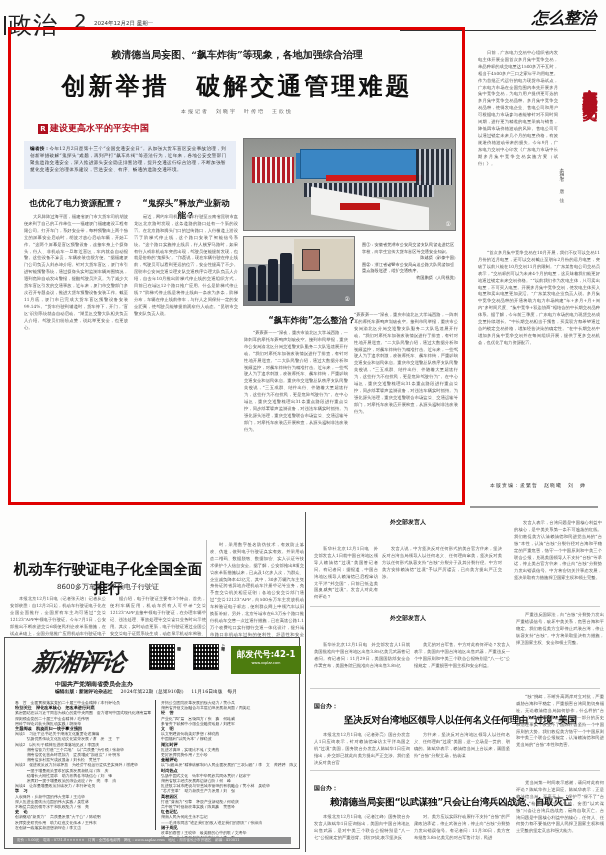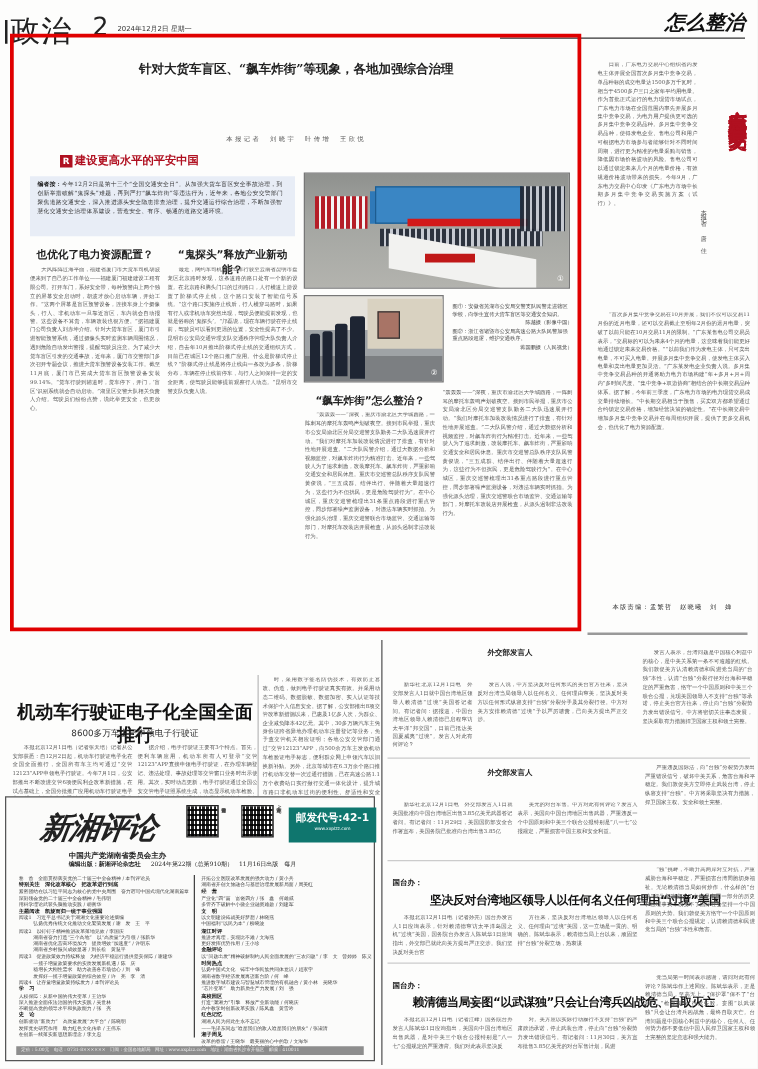--- a/index.html
+++ b/index.html
@@ -17,21 +17,21 @@
   .masthead-rule { position: absolute; left: 400px; top: 30px; width: 196px; height: 1px; background: #333; }
 
   
   .highlight-box { position: absolute; left: 8px; top: 27px; width: 457px; height: 478px; border: 3px solid #e00000; z-index: 5; pointer-events: none; }
 
   
   .lead { position: absolute; left: 12px; top: 30px; width: 450px; height: 472px; }
   .kicker { position: absolute; left: 0; width: 450px; top: 18px; text-align: center; font-size: 10px; font-weight: bold; color: #222; }
   .headline { position: absolute; left: 0; width: 450px; top: 40px; text-align: center; font-family: "DejaVu Sans", sans-serif; font-weight: bold; font-size: 24px; color: #111; letter-spacing: 3px; word-spacing: 14px; }
   .byline { position: absolute; left: 0; width: 450px; top: 78px; text-align: center; font-size: 5px; color: #555; letter-spacing: 2px; }
-  .column-tag { position: absolute; left: 36px; top: 92px; font-family: "DejaVu Sans", sans-serif; font-size: 9px; font-weight: bold; color: #b01020; }
+  .column-tag { position: absolute; left: 26px; top: 92px; font-family: "DejaVu Sans", sans-serif; font-size: 9px; font-weight: bold; color: #b01020; }
   .column-tag .tag-icon { display: inline-block; width: 10px; height: 10px; background: #b01020; color: #fff; font-size: 7px; text-align: center; line-height: 10px; margin-right: 2px; vertical-align: 0; }
 
   .summary-box { position: absolute; left: 12px; top: 111px; width: 212px; height: 48px; background: #e8edf6; padding: 4px 6px; }
   .summary-text { font-size: 4.6px; line-height: 7px; color: #333; letter-spacing: 0.3px; }
   .summary-text b { color: #111; }
 
   .subhead { position: absolute; font-family: "DejaVu Sans", sans-serif; font-weight: bold; font-size: 8.5px; color: #222; text-align: center; }
   .body-col { position: absolute; font-size: 4.3px; line-height: 6.9px; color: #555; text-align: justify; text-indent: 9px; overflow: hidden; }
   .body-col p { margin: 0; }
 
@@ -67,21 +67,21 @@
   .bl-subhead { position: absolute; left: 6px; top: 46px; width: 196px; text-align: center; font-family: "DejaVu Sans", sans-serif; font-size: 7px; color: #333; }
   .bl-divider { position: absolute; left: 202px; top: 4px; width: 1px; height: 170px; background: #bbb; }
 
   
   .ad-box { position: absolute; left: 4px; top: 637px; width: 296px; height: 212px; border: 1px solid #555; background: #fbfbfa; }
   .ad-logo { position: absolute; left: 28px; top: 8px; font-size: 24px; font-style: italic; font-weight: bold; color: #222; letter-spacing: -1px; transform: skewX(-8deg); }
   .qr { position: absolute; width: 26px; height: 26px; background:
         repeating-linear-gradient(0deg, #222 0 2px, #fff 2px 4px),
         repeating-linear-gradient(90deg, #222 0 2px, #fff 2px 3px); background-blend-mode: multiply; border: 1px solid #222; }
   .qr-label { position: absolute; width: 4px; font-size: 3.5px; line-height: 4.2px; color: #444; writing-mode: vertical-rl; }
-  .ad-code { position: absolute; left: 226px; top: 8px; width: 70px; height: 28px; background: #0f766e; color: #fff; font-family: "DejaVu Sans", sans-serif; font-weight: bold; font-size: 8.5px; text-align: center; padding-top: 3px; }
+  .ad-code { position: absolute; left: 226px; top: 8px; width: 70px; height: 28px; background: #4d7c0f; color: #fff; font-family: "DejaVu Sans", sans-serif; font-weight: bold; font-size: 8.5px; text-align: center; padding-top: 3px; }
   .ad-code small { display: block; font-size: 3.5px; font-weight: normal; }
   .ad-org { position: absolute; left: 50px; top: 42px; font-size: 6px; font-weight: bold; color: #222; }
   .ad-pub { position: absolute; left: 50px; top: 50px; font-size: 4.8px; font-weight: bold; color: #222; white-space: nowrap; }
   .ad-pub span { font-weight: normal; margin-left: 8px; }
   .ad-toc-left { position: absolute; left: 10px; top: 62px; width: 136px; }
   .ad-toc-right { position: absolute; left: 156px; top: 62px; width: 136px; }
   .ad-toc-divider { position: absolute; left: 150px; top: 62px; width: 1px; height: 130px; background: #444; }
   .toc-line { font-size: 3.9px; line-height: 5.2px; color: #444; white-space: nowrap; overflow: hidden; }
   .toc-line.section { font-weight: bold; color: #111; font-size: 4.2px; }
   .ad-footer { position: absolute; left: 8px; bottom: 4px; width: 278px; height: 7px; background: #8d8d8d; color: #eee; font-size: 3.6px; line-height: 7px; white-space: nowrap; overflow: hidden; padding-left: 4px; }
@@ -101,21 +101,22 @@
 
   <div class="masthead">
     <div class="section-name"><span class="bar"></span><span>政治</span></div>
     <div class="page-num">2</div>
     <div class="issue-date">2024年12月2日  星期一</div>
     <div class="paper-logo">怎么整治</div>
   </div>
   <div class="masthead-rule"></div>
 
   <div class="lead">
-    <div class="kicker">针对大货车盲区、“飙车炸街”等现象，各地加强综合治理</div>
+    <div class="kicker">赖清德当局妄图、“飙车炸街”等现象，各地加强综合治理</div>
+    <div class="headline">创新举措　破解交通管理难题</div>
     <div class="byline">本报记者　刘晓宇　叶传增　王欣悦</div>
     <div class="column-tag"><span class="tag-icon">R</span><span>建设更高水平的平安中国</span></div>
 
     <div class="summary-box">
       <div class="summary-text"><b>编者按：</b><span>今年12月2日是第十三个“全国交通安全日”。从加强大货车盲区安全事故治理，到创新举措破解“鬼探头”难题，再到严打“飙车炸街”等违法行为，近年来，各地公安交警部门聚焦道路交通安全，深入推进源头安全隐患排查治理，提升交通运行综合治理，不断加强智慧化交通安全治理体系建设，营造安全、有序、畅通的道路交通环境。</span></div>
     </div>
 
     <div class="subhead" style="left:12px;top:168px;width:104px;">也优化了电力资源配置？</div>
     <div class="body-col" style="left:12px;top:184px;width:104px;height:282px;">
         <p>大风阵阵过海平面，福建省厦门市大货车司机胡波便来到了自己的工作单位——福建厦门福建建设工程有限公司。打开车门，系好安全带，每种预警由上两个独立的屏幕安全启动时，胡波才放心启动车辆，开始工作。“这两个屏幕是盲区预警设备，连接车身上个摄像头，行人、非机动车一旦靠近盲区，车内就会自动报警。这些设备不算贵，车辆改装也很方便。”据福建厦门公司负责人刘赤坤介绍。针对大货车盲区，厦门市引进智能预警系统，通过摄像头实时监测车辆周围情况，遇到危险自动发出警报，提醒驾驶员注意。为了减少大货车盲区引发的交通事故，近年来，厦门市交警部门多次召开专题会议，推进大货车预警设备安装工作。截至11月底，厦门市已完成大货车盲区预警设备安装99.14%。“货车行驶到辅道时，货车停下，开门，‘盲区’识别系统就会自动启动。”湖里区交警大队相关负责人介绍。驾驶员们纷纷点赞，说此举更安全，也更放心。</p>
@@ -148,21 +149,21 @@
       <span class="photo-num">②</span>
     </div>
 
     <div class="photo-caption">
       <div>图①：安徽省芜湖市公安局交警支队民警走进辖区学校，向学生宣传大货车盲区等交通安全知识。</div>
       <span class="credit">陈越摄（影像中国）</span>
       <div>图②：浙江省诸暨市公安局高速公路大队民警加强重点路段巡逻，维护交通秩序。</div>
       <span class="credit">蒋国鹏摄（人民视觉）</span>
     </div>
 
-    <div class="subhead" style="left:224px;top:285px;width:104px;text-align:right;">“飙车炸街”怎么整治？</div>
+    <div class="subhead" style="left:248px;top:285px;width:104px;">“飙车炸街”怎么整治？</div>
     <div class="body-col" style="left:232px;top:300px;width:104px;height:166px;">
         <p>“轰轰轰——”深夜，重庆市渝北区大学城西路，一阵刺耳的摩托车轰鸣声划破夜空。接到市民举报，重庆市公安局渝北区分局交巡警支队勤务二大队迅速展开行动。“我们对摩托车加装改装情况进行了排查，有针对性地开展巡查。”二大队民警介绍，通过大数据分析和视频监控，对飙车炸街行为精准打击。近年来，一些驾驶人为了追求刺激，改装摩托车、飙车炸街，严重影响交通安全和居民休息。重庆市交巡警总队秩序支队民警黄俊说，“三五成群、结伴出行、伴随着大量超速行为，这些行为不但扰民，更是危险驾驶行为”。在中心城区，重庆交巡警梳理出31条重点路段进行重点管控，同步部署噪声监测设备，对违法车辆实时抓拍。为强化源头治理，重庆交巡警联合市场监管、交通运输等部门，对摩托车改装店开展检查，从源头遏制非法改装行为。</p>
       </div>
     <div class="body-col" style="left:342px;top:282px;width:104px;height:184px;text-indent:0;">
         <p>“轰轰轰——”深夜，重庆市渝北区大学城西路，一阵刺耳的摩托车轰鸣声划破夜空。接到市民举报，重庆市公安局渝北区分局交巡警支队勤务二大队迅速展开行动。“我们对摩托车加装改装情况进行了排查，有针对性地开展巡查。”二大队民警介绍，通过大数据分析和视频监控，对飙车炸街行为精准打击。近年来，一些驾驶人为了追求刺激，改装摩托车、飙车炸街，严重影响交通安全和居民休息。重庆市交巡警总队秩序支队民警黄俊说，“三五成群、结伴出行、伴随着大量超速行为，这些行为不但扰民，更是危险驾驶行为”。在中心城区，重庆交巡警梳理出31条重点路段进行重点管控，同步部署噪声监测设备，对违法车辆实时抓拍。为强化源头治理，重庆交巡警联合市场监管、交通运输等部门，对摩托车改装店开展检查，从源头遏制非法改装行为。</p>
       </div>
   </div>
 
   <div class="highlight-box"></div>
 

